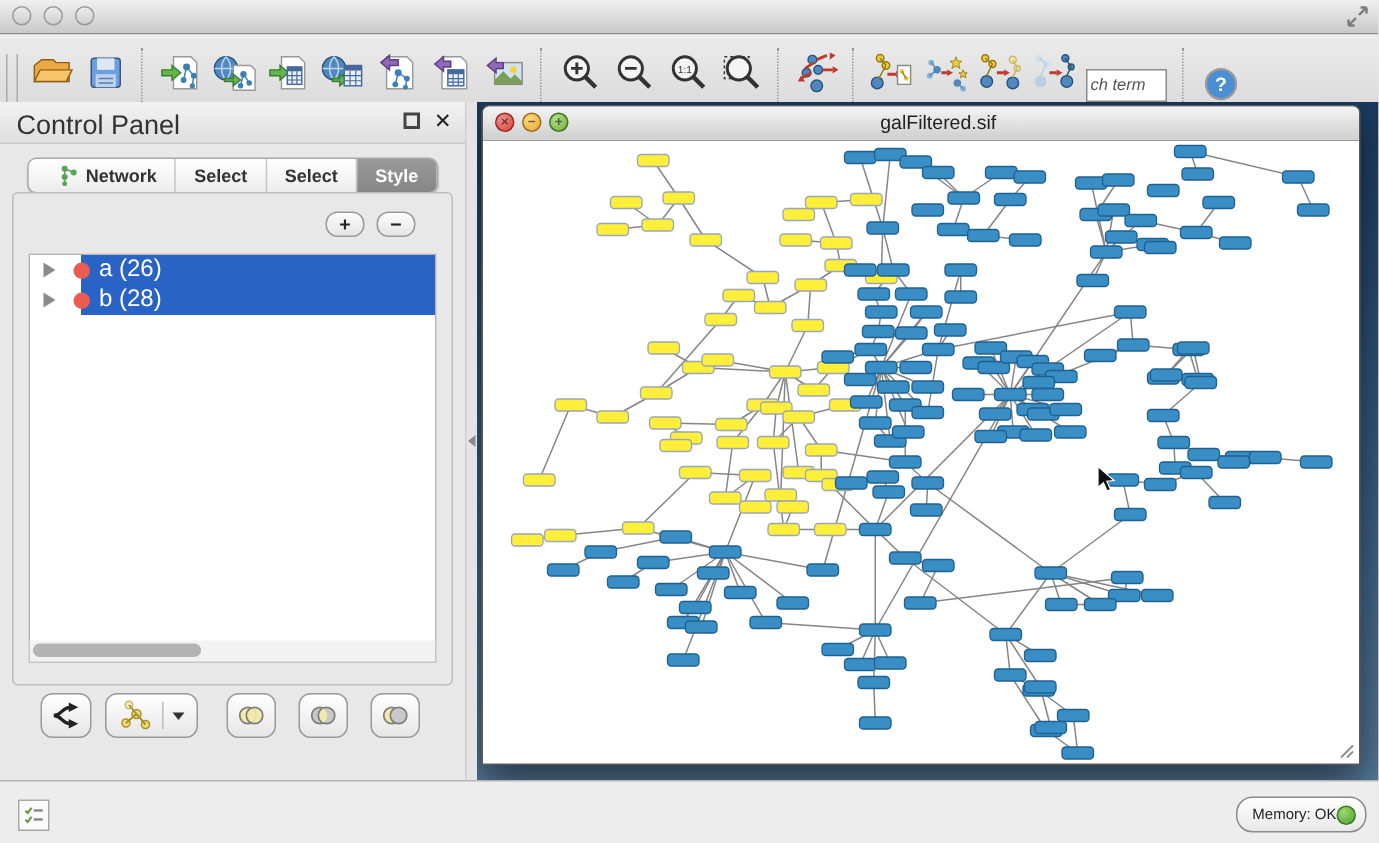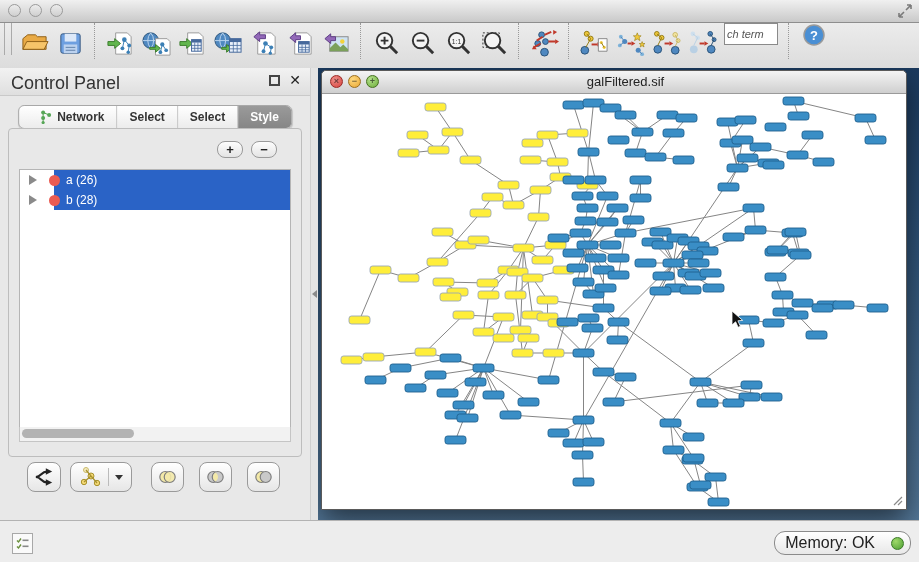--- a/index.html
+++ b/index.html
@@ -11,21 +11,21 @@
     background:linear-gradient(#f0f0f0,#c9c9c9);border-bottom:1px solid #8e8e8e;}
   .traffic{position:absolute;left:8px;top:4px;display:flex;gap:8px;}
   .tl{width:13px;height:13px;border-radius:50%;background:linear-gradient(#ececec,#cfcfcf);
     border:1px solid #9a9a9a;box-sizing:border-box;}
   .win-title{position:absolute;left:0;right:0;top:3px;text-align:center;
     font-size:13px;color:#4a4a4a;}
   .fs-icon{position:absolute;right:6px;top:3px;width:16px;height:16px;color:#7a7a7a;}
 
   
   .toolbar{position:absolute;left:0;top:23px;width:100%;height:45px;
-    background:linear-gradient(#ececec,#dcdcdc);display:flex;align-items:flex-start;}
+    background:linear-gradient(#ececec,#dcdcdc);display:flex;align-items:flex-end;}
   .tb-grip{width:6px;height:32px;margin:0 4px 0 4px;
     border-left:1px solid #aaa;border-right:1px solid #aaa;}
   .tb-sep{width:1px;height:36px;border-left:1px dotted #999;margin:0 6px;}
   .tb-btn{width:36px;height:40px;display:flex;align-items:center;justify-content:center;cursor:default;}
   .tb-btn svg{width:29px;height:29px;}
   .search-box{width:48px;height:20px;border:1px solid #8a8a8a;background:#fff;
     font-style:italic;font-size:11px;color:#555;padding:0 2px;margin:0 4px;
     font-family:"Liberation Sans",sans-serif;}
   .help-btn{width:24px;height:24px;margin:0 6px;border:none;background:none;padding:0;}
 
@@ -50,21 +50,21 @@
   .cp-tab.active{background:linear-gradient(#9a9a9a,#868686);color:#fff;}
 
   .cp-card{position:absolute;left:8px;top:60px;width:292px;height:327px;
     border:1px solid #bdbdbd;border-radius:4px;background:#e8e8e8;}
   .pm-row{position:absolute;right:24px;top:12px;display:flex;gap:8px;}
   .pm-btn{width:26px;height:17px;border:1px solid #9a9a9a;border-radius:8px;
     background:linear-gradient(#fdfdfd,#e4e4e4);font-size:13px;font-weight:bold;color:#222;
     line-height:14px;text-align:center;padding:0;}
   .set-list{position:absolute;left:10px;top:40px;width:270px;height:258px;background:#fff;
     border:1px solid #b5b5b5;overflow:hidden;}
-  .set-row{position:relative;height:20px;display:flex;align-items:center;font-size:12px;}
+  .set-row{position:relative;height:20px;display:flex;align-items:center;font-size:16px;}
   .set-row .row-bg{position:absolute;left:34px;right:0;top:0;bottom:0;background:#2a63c6;}
   .set-row .tri{position:relative;margin-left:9px;width:0;height:0;z-index:1;
     border-left:8px solid #8a8a8a;border-top:5px solid transparent;border-bottom:5px solid transparent;}
   .set-row .dot{position:relative;z-index:1;width:11px;height:11px;border-radius:50%;
     background:#ea5c52;margin-left:12px;}
   .set-row .lbl{position:relative;z-index:1;color:#fff;margin-left:6px;}
   .hscroll{position:absolute;left:10px;top:298px;width:270px;height:14px;background:#f2f2f2;
     border:1px solid #c5c5c5;border-top:none;}
   .hthumb{position:absolute;left:2px;top:2px;width:112px;height:9px;border-radius:5px;background:#b3b3b3;}
 
@@ -98,22 +98,22 @@
   .nw-title{position:absolute;left:0;right:0;top:3px;text-align:center;font-size:13px;color:#222;margin-left:23px;}
   .nw-content{position:absolute;left:1px;top:23px;width:582px;height:414px;background:#fff;overflow:hidden;}
   .resize-grip{position:absolute;right:2px;bottom:2px;width:12px;height:12px;}
 
   
   .statusbar{position:absolute;left:0;top:520px;width:100%;height:42px;background:#ededed;
     border-top:1px solid #b3b3b3;}
   .task-icon{position:absolute;left:12px;top:12px;width:19px;height:19px;background:#fafafa;
     border:1px solid #a8a8a8;display:flex;align-items:center;justify-content:center;}
   .mem-btn{position:absolute;right:8px;top:10px;height:22px;border:1px solid #8b8b8b;border-radius:11px;
-    background:linear-gradient(#ffffff,#e8e8e8);display:flex;align-items:center;gap:16px;
-    padding:0 6px 0 10px;font-size:16px;color:#222;text-align:center;}
+    background:linear-gradient(#ffffff,#e8e8e8);display:flex;align-items:center;gap:0;
+    padding:0 6px 0 10px;font-size:10px;color:#222;text-align:center;}
   .mem-dot{width:13px;height:13px;border-radius:50%;
     background:radial-gradient(circle at 35% 30%,#9fd96a,#4d9e33);border:1px solid #3a7a26;box-sizing:border-box;}
 </style>
 </head>
 <body>
 
 <div class="app">
 
   <div class="titlebar">
     <div class="traffic">

